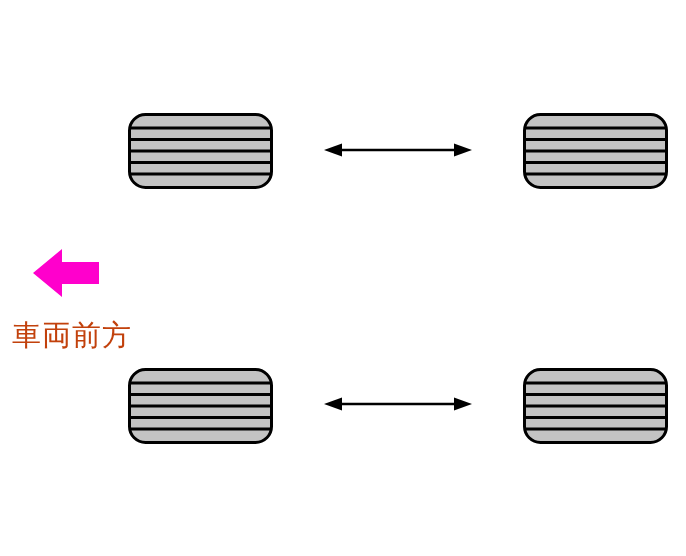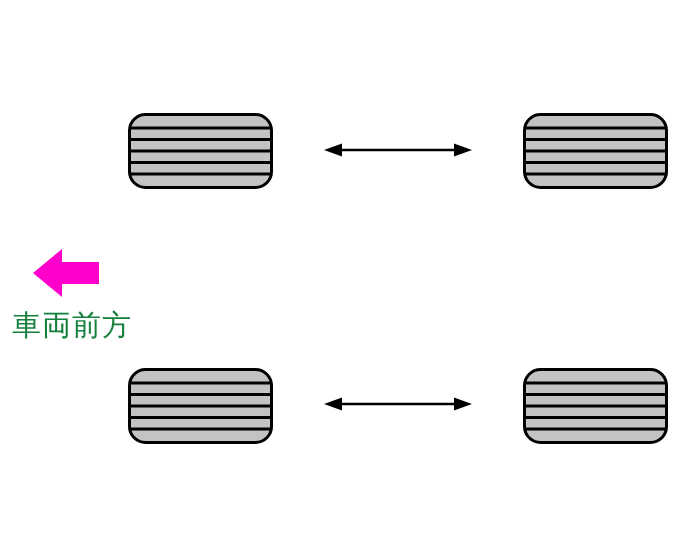--- a/index.html
+++ b/index.html
@@ -19,24 +19,24 @@
   .tire { display: block; }
   .tire-front-left  { left: 128px; top: 113px; }
   .tire-front-right { left: 523px; top: 113px; }
   .tire-rear-left   { left: 128px; top: 368px; }
   .tire-rear-right  { left: 523px; top: 368px; }
   .swap-arrow-front { left: 324px; top: 141px; }
   .swap-arrow-rear  { left: 324px; top: 395px; }
   .front-arrow      { left: 33px;  top: 248px; }
   .front-label {
     left: 12px;
-    top: 306px;
+    top: 316px;
     font-size: 29px;
     font-weight: 500;
-    color: #15803d;
+    color: #c2410c;
     letter-spacing: 1px;
     white-space: nowrap;
   }
 </style>
 </head>
 <body>
 
 <div class="canvas">
 
   <svg class="abs tire tire-front-left" width="145" height="76" viewBox="0 0 145 76">

